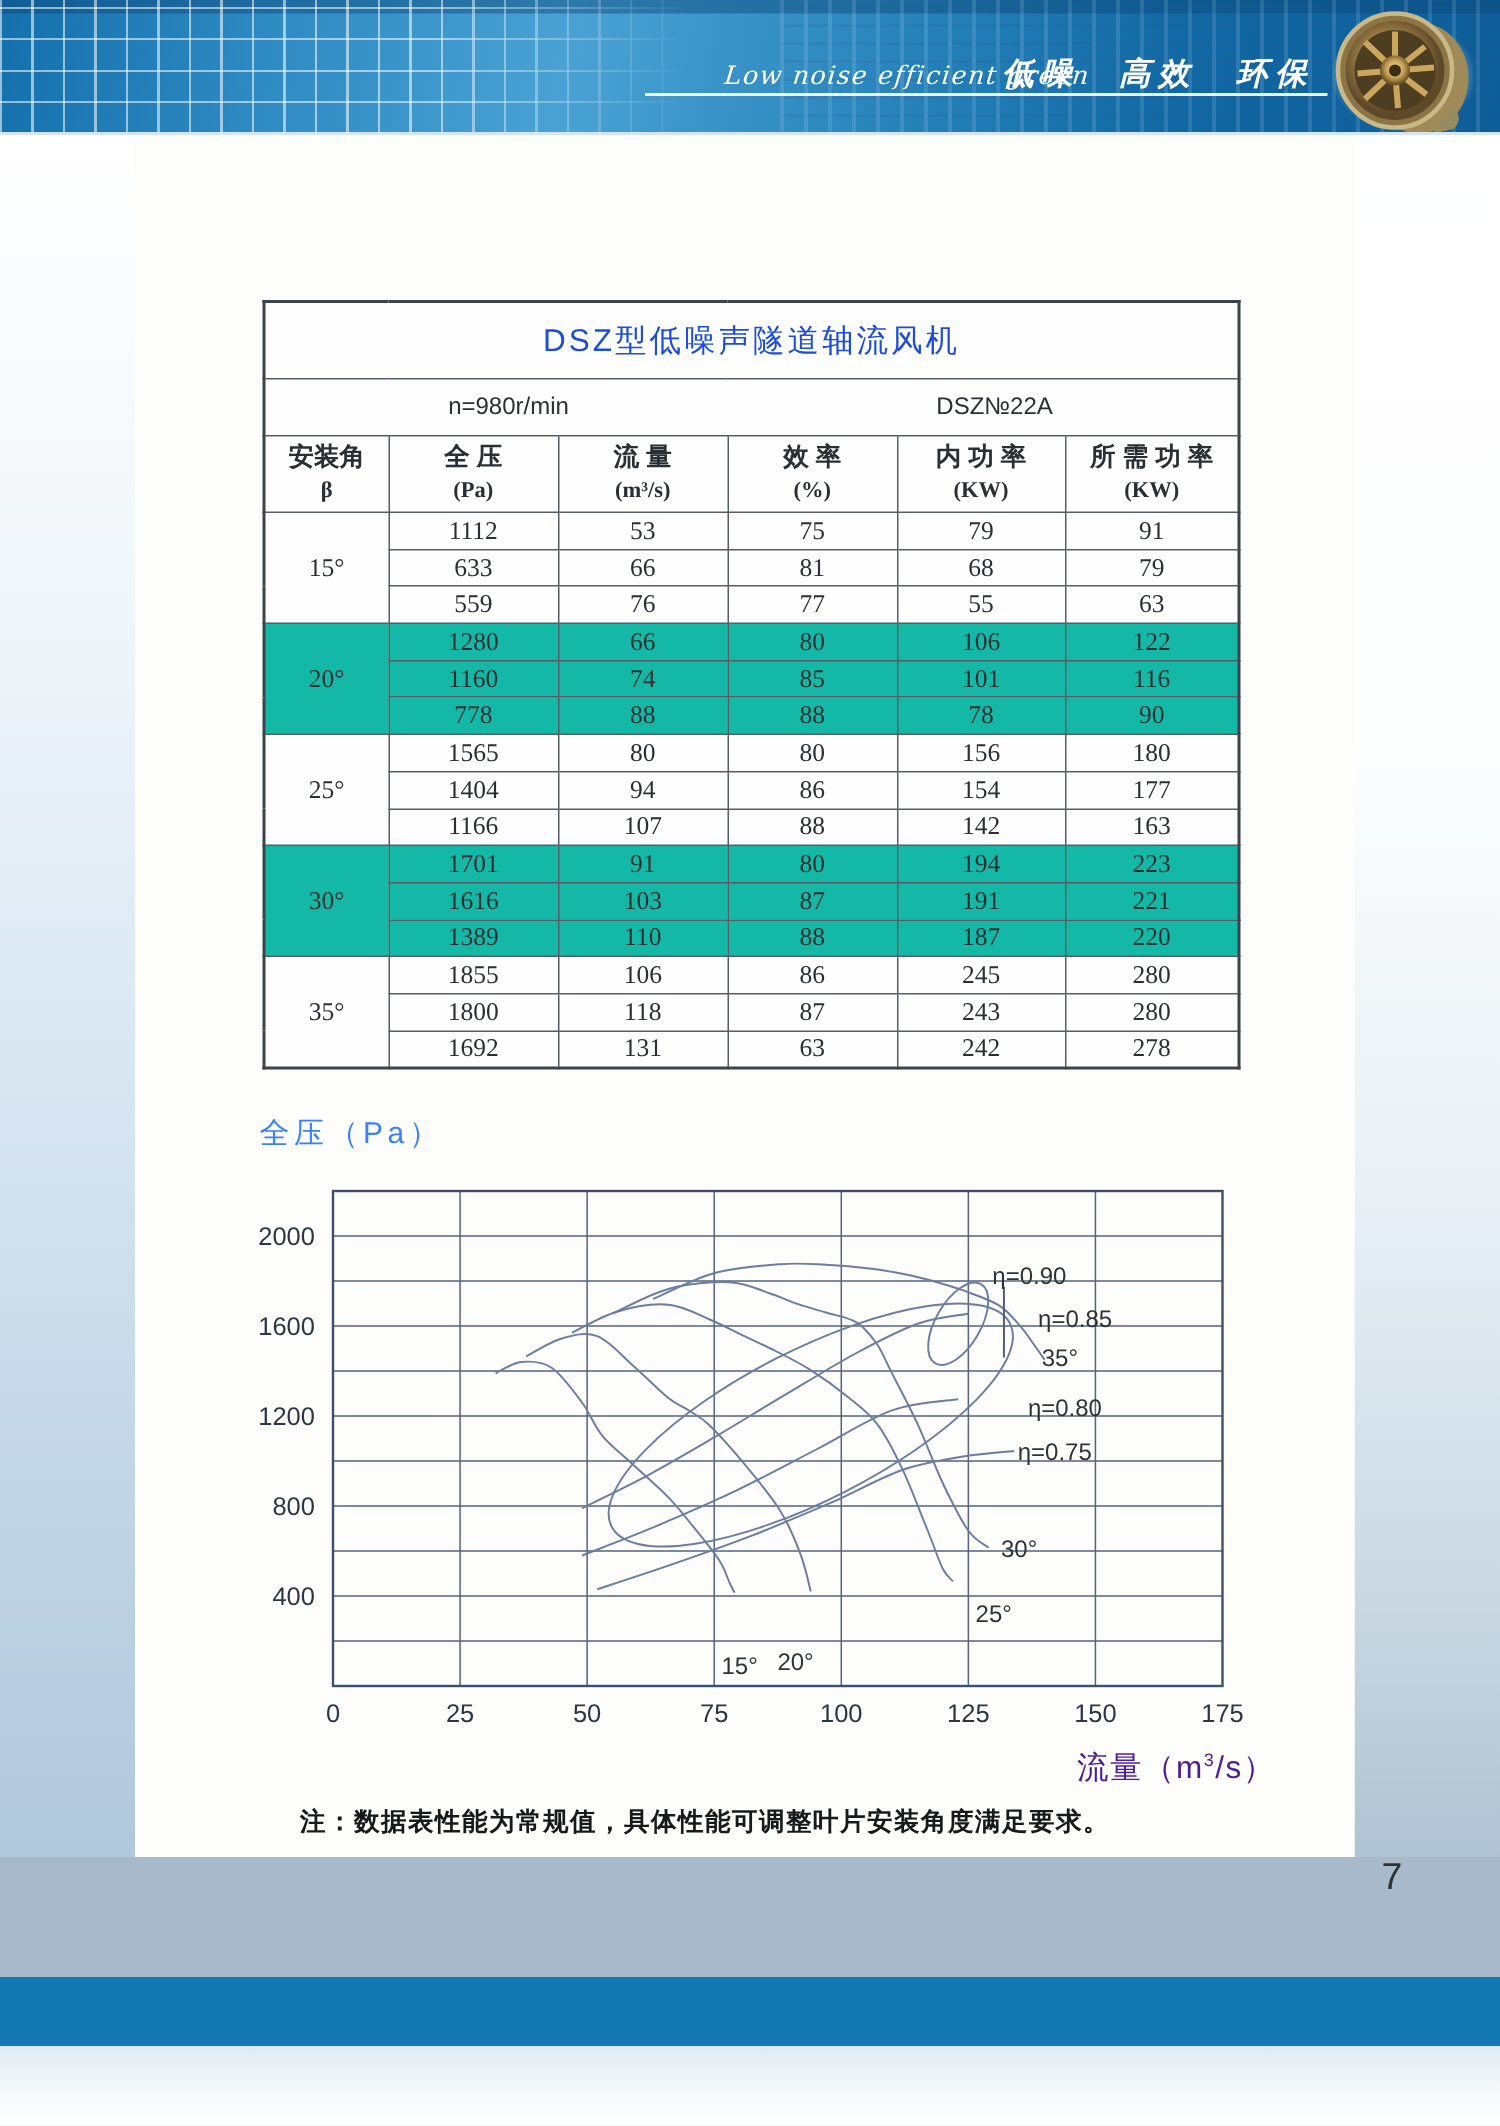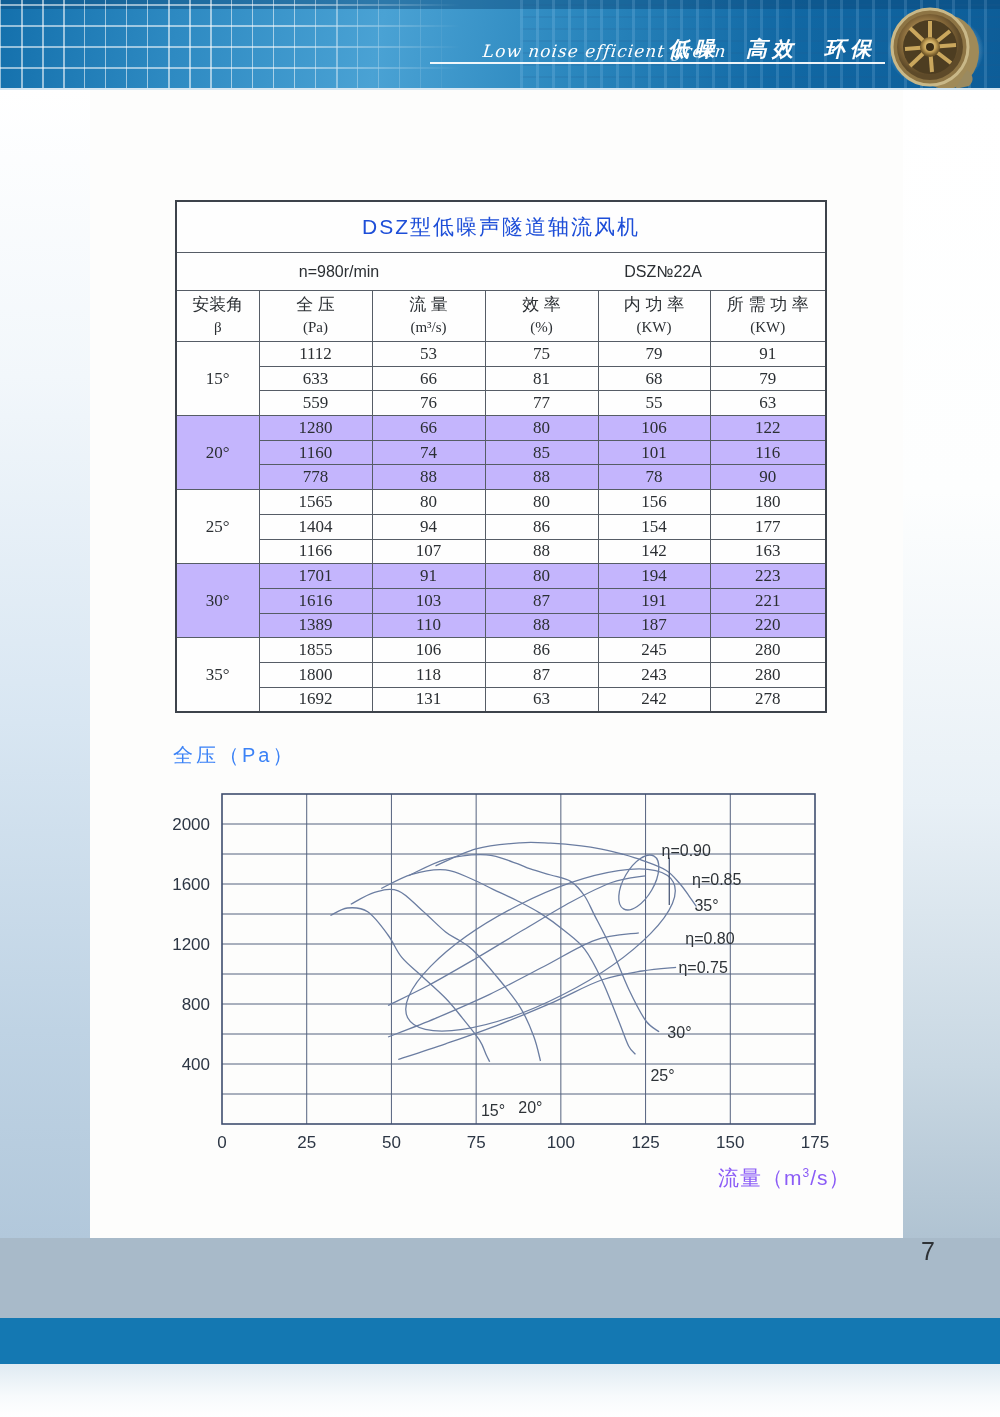--- a/index.html
+++ b/index.html
@@ -44,30 +44,30 @@
 
   
   .fan-table{position:absolute;left:175px;top:200px;width:650px;border-collapse:collapse;table-layout:fixed;
     background:#fefefe;color:#2b2f33;}
   .fan-table td{border:1px solid #565d66;text-align:center;vertical-align:middle;padding:0;}
   .fan-table{border:2px solid #3d434b;}
   .t-title{height:50px;font-size:21px;letter-spacing:2px;color:#1d4ed8;}
   .t-sub{height:37px;font-size:16px;margin-left:12px;}
   .t-sub .subwrap{display:flex;width:100%;}
   .t-sub .subwrap span{display:block;width:50%;text-align:center;}
-  .t-head td{height:50px;font-size:17px;line-height:1.35;}
+  .t-head td{height:50px;font-size:17px;line-height:1.35;font-weight:bold;}
   .t-head .unit{font-family:"Liberation Serif", serif;font-size:15px;}
   .fan-table td.num{height:23.7px;font-family:"Liberation Serif","DejaVu Serif",serif;font-size:17px;}
   .fan-table td.angle{font-family:"Liberation Serif","DejaVu Serif",serif;font-size:17px;}
-  .fan-table tr.tint td{background:#c4b5fd;}
+  .fan-table tr.tint td{background:#14b8a6;}
 
   
   .chart-svg{position:absolute;left:0;top:0;width:1000px;height:1417px;pointer-events:none;}
   .pressure-label{position:absolute;left:173px;top:742px;font-size:20px;letter-spacing:3px;color:#3b82f6;}
-  .flow-label{position:absolute;left:718px;top:1164px;font-size:21px;letter-spacing:1px;color:#8b5cf6;}
+  .flow-label{position:absolute;left:718px;top:1164px;font-size:21px;letter-spacing:1px;color:#4c1d95;}
   .flow-label sup{font-size:12px;}
   .note-line{position:absolute;left:0;top:1203px;width:940px;text-align:center;
     font-size:17px;font-weight:bold;color:#17191b;letter-spacing:1px;}
 </style>
 </head>
 <body>
 
 <div class="page">
 
   <div class="left-strip"></div>
@@ -278,20 +278,21 @@
           <td class="num">131</td>
           <td class="num">63</td>
           <td class="num">242</td>
           <td class="num">278</td>
         </tr>
       </tbody>
   </table>
 
   <div class="pressure-label">全压（Pa）</div>
   <div class="flow-label"><span>流量（m</span><sup>3</sup><span>/s）</span></div>
+  <div class="note-line">注：数据表性能为常规值，具体性能可调整叶片安装角度满足要求。</div>
   <div class="page-number">7</div>
 
   <svg class="chart-svg" viewBox="0 0 1000 1417" id="chart">
       <line x1="222" y1="1094" x2="815" y2="1094" stroke="#55627e" stroke-width="1"></line>
       <line x1="222" y1="1064" x2="815" y2="1064" stroke="#55627e" stroke-width="1"></line>
       <line x1="222" y1="1034" x2="815" y2="1034" stroke="#55627e" stroke-width="1"></line>
       <line x1="222" y1="1004" x2="815" y2="1004" stroke="#55627e" stroke-width="1"></line>
       <line x1="222" y1="974" x2="815" y2="974" stroke="#55627e" stroke-width="1"></line>
       <line x1="222" y1="944" x2="815" y2="944" stroke="#55627e" stroke-width="1"></line>
       <line x1="222" y1="914" x2="815" y2="914" stroke="#55627e" stroke-width="1"></line>

